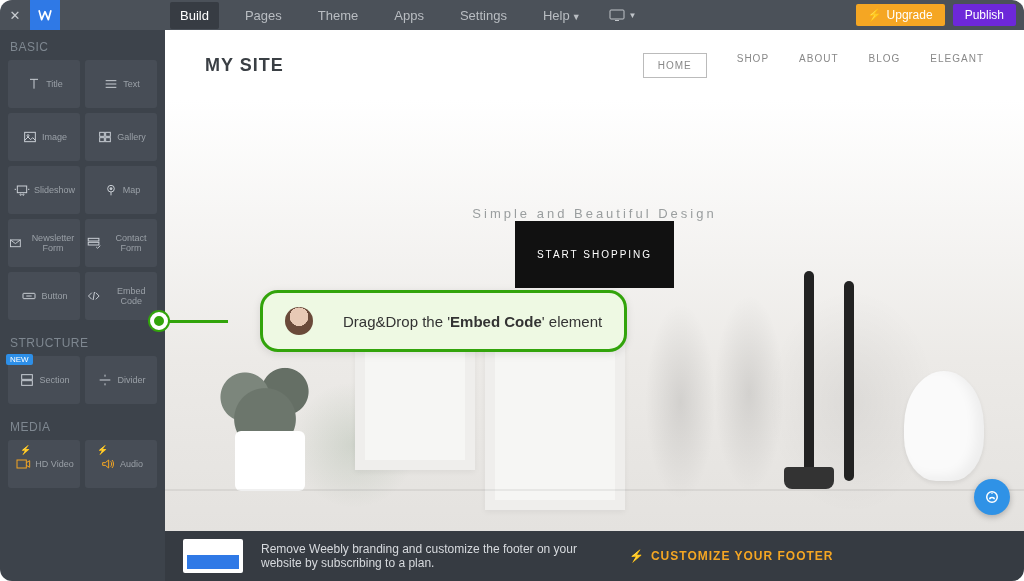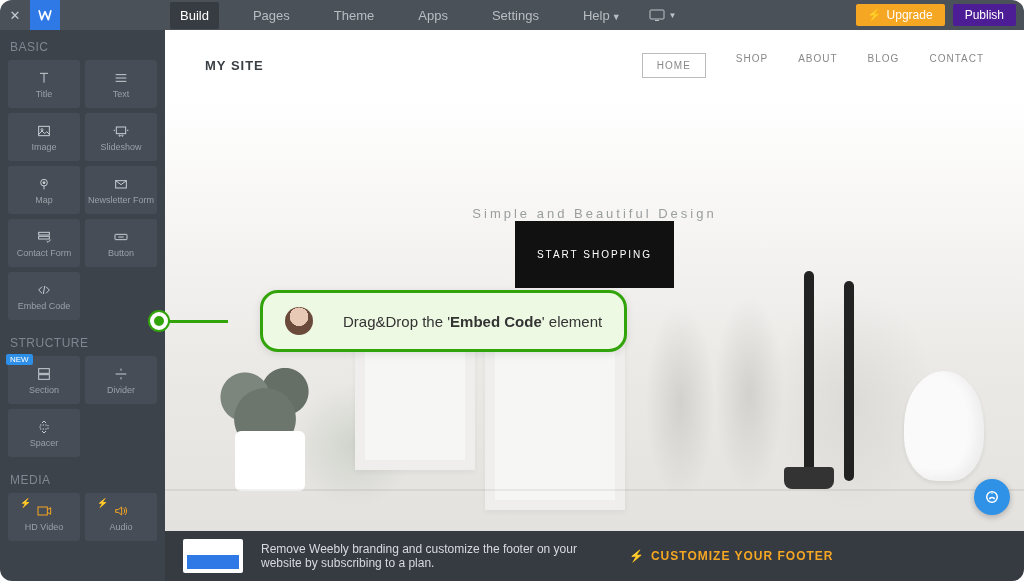--- a/index.html
+++ b/index.html
@@ -4,51 +4,51 @@
 <style>
   * { box-sizing: border-box; margin: 0; padding: 0; }
   html, body { width: 1024px; height: 581px; font-family: -apple-system, Helvetica, Arial, sans-serif; overflow: hidden; background:#fff; border-radius:12px;}
   .app { display:flex; flex-direction:column; width:100%; height:100%; }
 
   
   .topbar { height:30px; background:#4b5159; display:flex; align-items:center; color:#c0c4c9; font-size:13px; }
   .topbar .close { width:30px; text-align:center; color:#c7cbd0; cursor:pointer; }
   .topbar .logo { width:30px; height:30px; background:#2f79e6; display:flex; align-items:center; justify-content:center; }
   .topbar .logo svg { width:16px; height:16px; fill:#fff; }
-  .topbar .tabs { display:flex; padding-left:110px; gap:24px; }
+  .topbar .tabs { display:flex; padding-left:110px; gap:16px; }
   .topbar .tab { padding:6px 10px; color:#b9bdc2; cursor:pointer; }
   .topbar .tab.active { color:#fff; background:#373c43; border-radius:2px; }
   .topbar .help .caret { font-size:9px; margin-left:2px;}
   .topbar .device { margin-left:12px; padding:4px 6px; display:flex; align-items:center; gap:4px; }
   .topbar .spacer { flex:1; }
   .topbar .btn { height:22px; padding:0 12px; border-radius:2px; font-size:12px; display:flex; align-items:center; cursor:pointer; margin-right:8px; color:#fff;}
   .btn.upgrade { background:#f5a623;}
   .btn.upgrade .bolt{margin-right:4px;}
-  .btn.publish { background:#4c1d95;}
+  .btn.publish { background:#6d28d9;}
 
   
   .body { flex:1; display:flex; min-height:0; }
 
   
   .panel { width:165px; background:#3d434b; color:#9aa0a7; overflow-y:hidden; font-size:10px; position:relative; }
   .panel .section-title { padding:10px 10px 6px; font-size:12px; letter-spacing:0.5px; color:#7e8790; }
   .grid { display:grid; grid-template-columns:1fr 1fr; gap:5px; padding:0 8px 6px; }
-  .tile { background:#474d56; border-radius:3px; height:48px; display:flex; flex-direction:column; align-items:center; justify-content:center; gap:3px; cursor:grab; color:#c9ced4;}
+  .tile { background:#474d56; border-radius:3px; height:48px; display:flex; flex-direction:row; align-items:center; justify-content:center; gap:3px; cursor:grab; color:#c9ced4;}
   .tile svg { width:18px; height:16px; fill:none; stroke:#c9ced4; stroke-width:1.5; }
   .tile .lbl { font-size:9px; color:#9aa0a7; text-align:center; line-height:10px;}
   .badge-new { position:absolute; left:6px; background:#2d8fe8; color:#fff; font-size:8px; padding:1px 4px; border-radius:2px; }
   .tile.media svg { stroke:#f5a623;}
   .bolt-mini { position:absolute; font-size:9px; color:#f5a623; transform:translate(-18px,-14px);}
   .tile.rel{position:relative;}
 
   
   .canvas { flex:1; display:flex; flex-direction:column; background:#fff; min-width:0;}
   .site { flex:1; position:relative; overflow:hidden; }
   .site-header { height:70px; display:flex; align-items:center; padding:0 40px; border-bottom:0; }
-  .site-title { font-size:13px; font-weight:700; letter-spacing:1px; color:#3a3f44; }
+  .site-title { font-size:18px; font-weight:700; letter-spacing:1px; color:#3a3f44; }
   .nav { margin-left:auto; display:flex; gap:30px; font-size:10px; letter-spacing:1px; color:#888; }
   .nav a { cursor:pointer; }
   .nav a.home { border:1px solid #bbb; padding:6px 14px; }
   .hero { position:absolute; inset:70px 0 0 0; background:linear-gradient(#fdfdfd,#f0f0ef); display:flex; flex-direction:column; align-items:center; padding-top:80px; }
   .hero-bg{ position:absolute; inset:0; background:
      radial-gradient(ellipse 120px 160px at 80% 70%, rgba(0,0,0,0.06), transparent 70%),
      radial-gradient(ellipse 50px 140px at 68% 68%, rgba(0,0,0,0.10), transparent 70%),
      radial-gradient(ellipse 50px 140px at 60% 70%, rgba(0,0,0,0.10), transparent 70%),
      radial-gradient(ellipse 90px 90px at 22% 80%, rgba(70,110,70,0.15), transparent 70%),
      linear-gradient(#fff,#eceae7 60%,#e4e2df);
@@ -139,20 +139,29 @@
         <div class="tile">
             <svg viewBox="0 0 24 24">
               <rect x="4" y="5" width="16" height="14"></rect>
               <circle cx="9" cy="10" r="1.5"></circle>
               <path d="M4 17l5-5 4 4 3-3 4 4"></path>
             </svg>
             <span class="lbl">Image</span>
           </div>
         <div class="tile">
             <svg viewBox="0 0 24 24">
+              <rect x="4" y="5" width="7" height="6"></rect>
+              <rect x="13" y="5" width="7" height="6"></rect>
+              <rect x="4" y="13" width="7" height="6"></rect>
+              <rect x="13" y="13" width="7" height="6"></rect>
+            </svg>
+            <span class="lbl">Gallery</span>
+          </div>
+        <div class="tile">
+            <svg viewBox="0 0 24 24">
               <rect x="5" y="6" width="14" height="10"></rect>
               <path d="M3 11l-2 0M23 11l-2 0"></path>
               <circle cx="10" cy="19" r="1"></circle>
               <circle cx="14" cy="19" r="1"></circle>
             </svg>
             <span class="lbl">Slideshow</span>
           </div>
         <div class="tile">
             <svg viewBox="0 0 24 24">
               <circle cx="12" cy="10" r="5"></circle>
@@ -201,27 +210,20 @@
               <rect x="4" y="4" width="16" height="7"></rect>
               <rect x="4" y="13" width="16" height="7"></rect>
             </svg>
             <span class="lbl">Section</span>
           </div>
         <div class="tile">
             <svg viewBox="0 0 24 24">
               <path d="M4 12h16M12 7v-3M12 17v3"></path>
             </svg>
             <span class="lbl">Divider</span>
-          </div>
-        <div class="tile">
-            <svg viewBox="0 0 24 24">
-              <rect x="6" y="9" width="12" height="6" stroke-dasharray="2 2"></rect>
-              <path d="M9 6l3-3 3 3M9 18l3 3 3-3"></path>
-            </svg>
-            <span class="lbl">Spacer</span>
           </div>
       </div>
 
       <div class="section-title">MEDIA</div>
       <div class="grid">
         <div class="tile media rel">
             <span class="bolt-mini">⚡</span>
             <svg viewBox="0 0 24 24">
               <rect x="3" y="6" width="14" height="12"></rect>
               <path d="M17 10l5-3v10l-5-3"></path>
@@ -240,21 +242,21 @@
 
     <div class="canvas">
       <div class="site">
         <div class="site-header">
           <div class="site-title">MY SITE</div>
           <div class="nav">
             <a class="home">HOME</a>
             <a>SHOP</a>
             <a>ABOUT</a>
             <a>BLOG</a>
-            <a>CONTACT</a>
+            <a>ELEGANT</a>
           </div>
         </div>
         <div class="hero">
           <div class="hero-bg"></div>
           <div class="frame a"></div>
           <div class="frame b"></div>
           <div class="plant">
               <div class="leaves"></div>
               <div class="pot"></div>
             </div>

